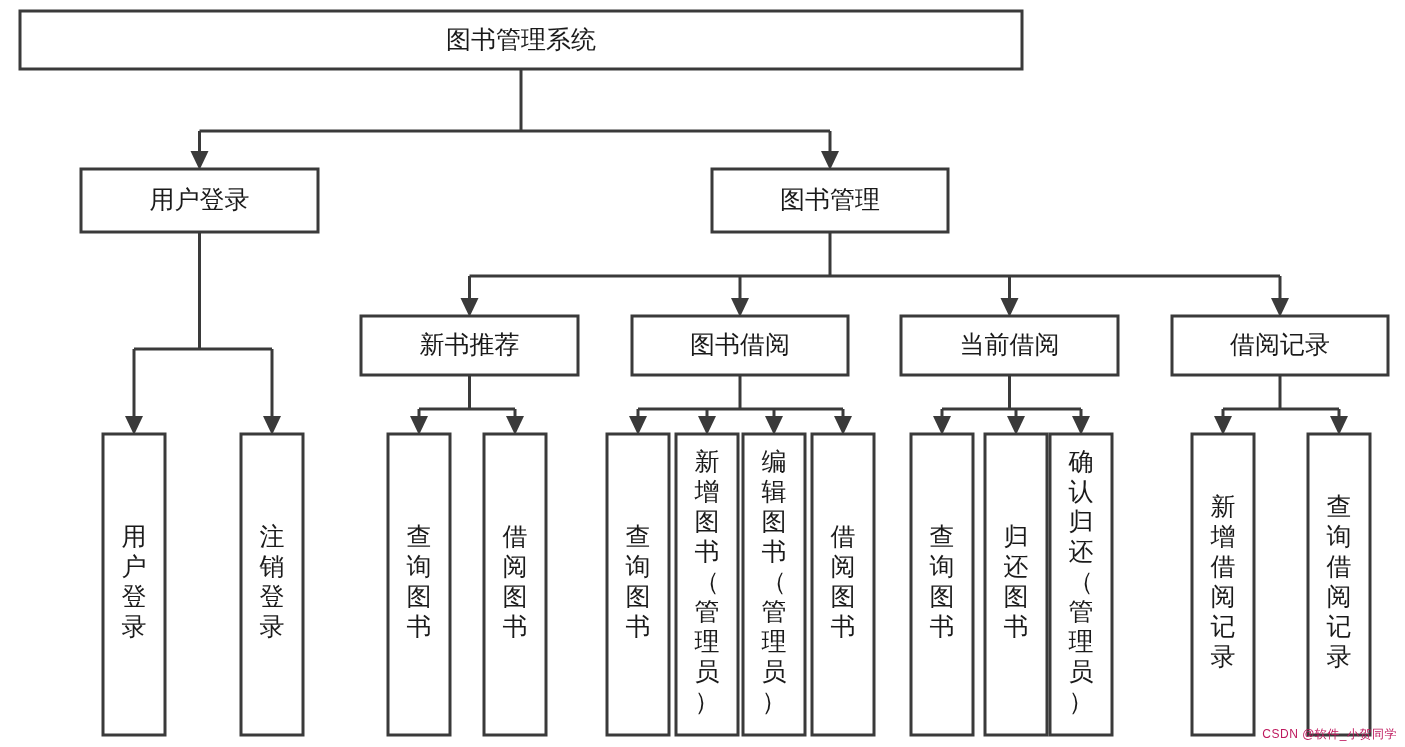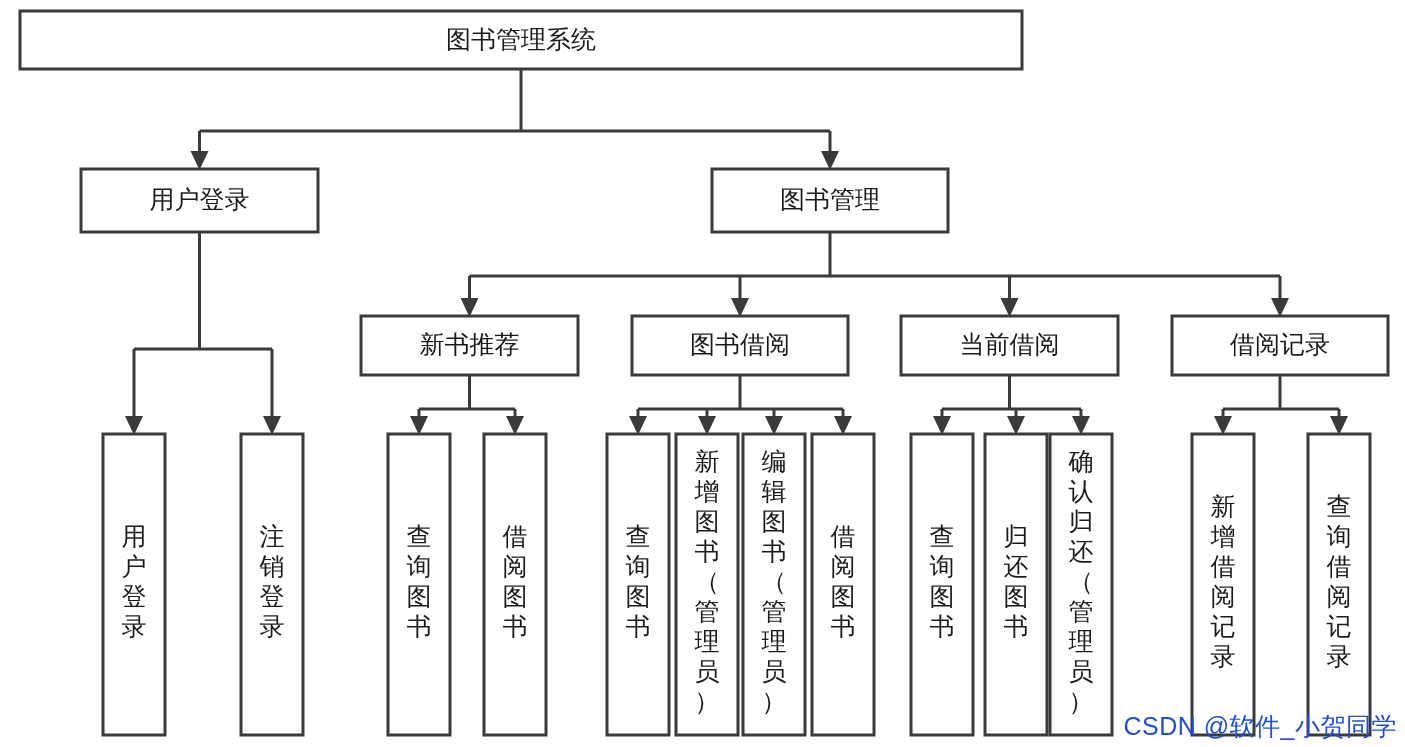--- a/index.html
+++ b/index.html
@@ -53,22 +53,22 @@
     font-family: "Liberation Sans", "DejaVu Sans", sans-serif;
     font-size: 25px;
     fill: #1a1a1a;
     text-anchor: middle;
   }
   .watermark-text {
     position: absolute;
     right: 8px;
     bottom: 4px;
     font-family: "Liberation Sans", "DejaVu Sans", sans-serif;
-    font-size: 25px;
-    color: #1d4ed8;
+    font-size: 12px;
+    color: #be185d;
     white-space: nowrap;
     letter-spacing: 0.5px;
     user-select: none;
   }
 </style>
 </head>
 <body>
 
 <div id="diagram-root">
   <svg class="diagram-canvas" viewBox="0 0 1405 747">

